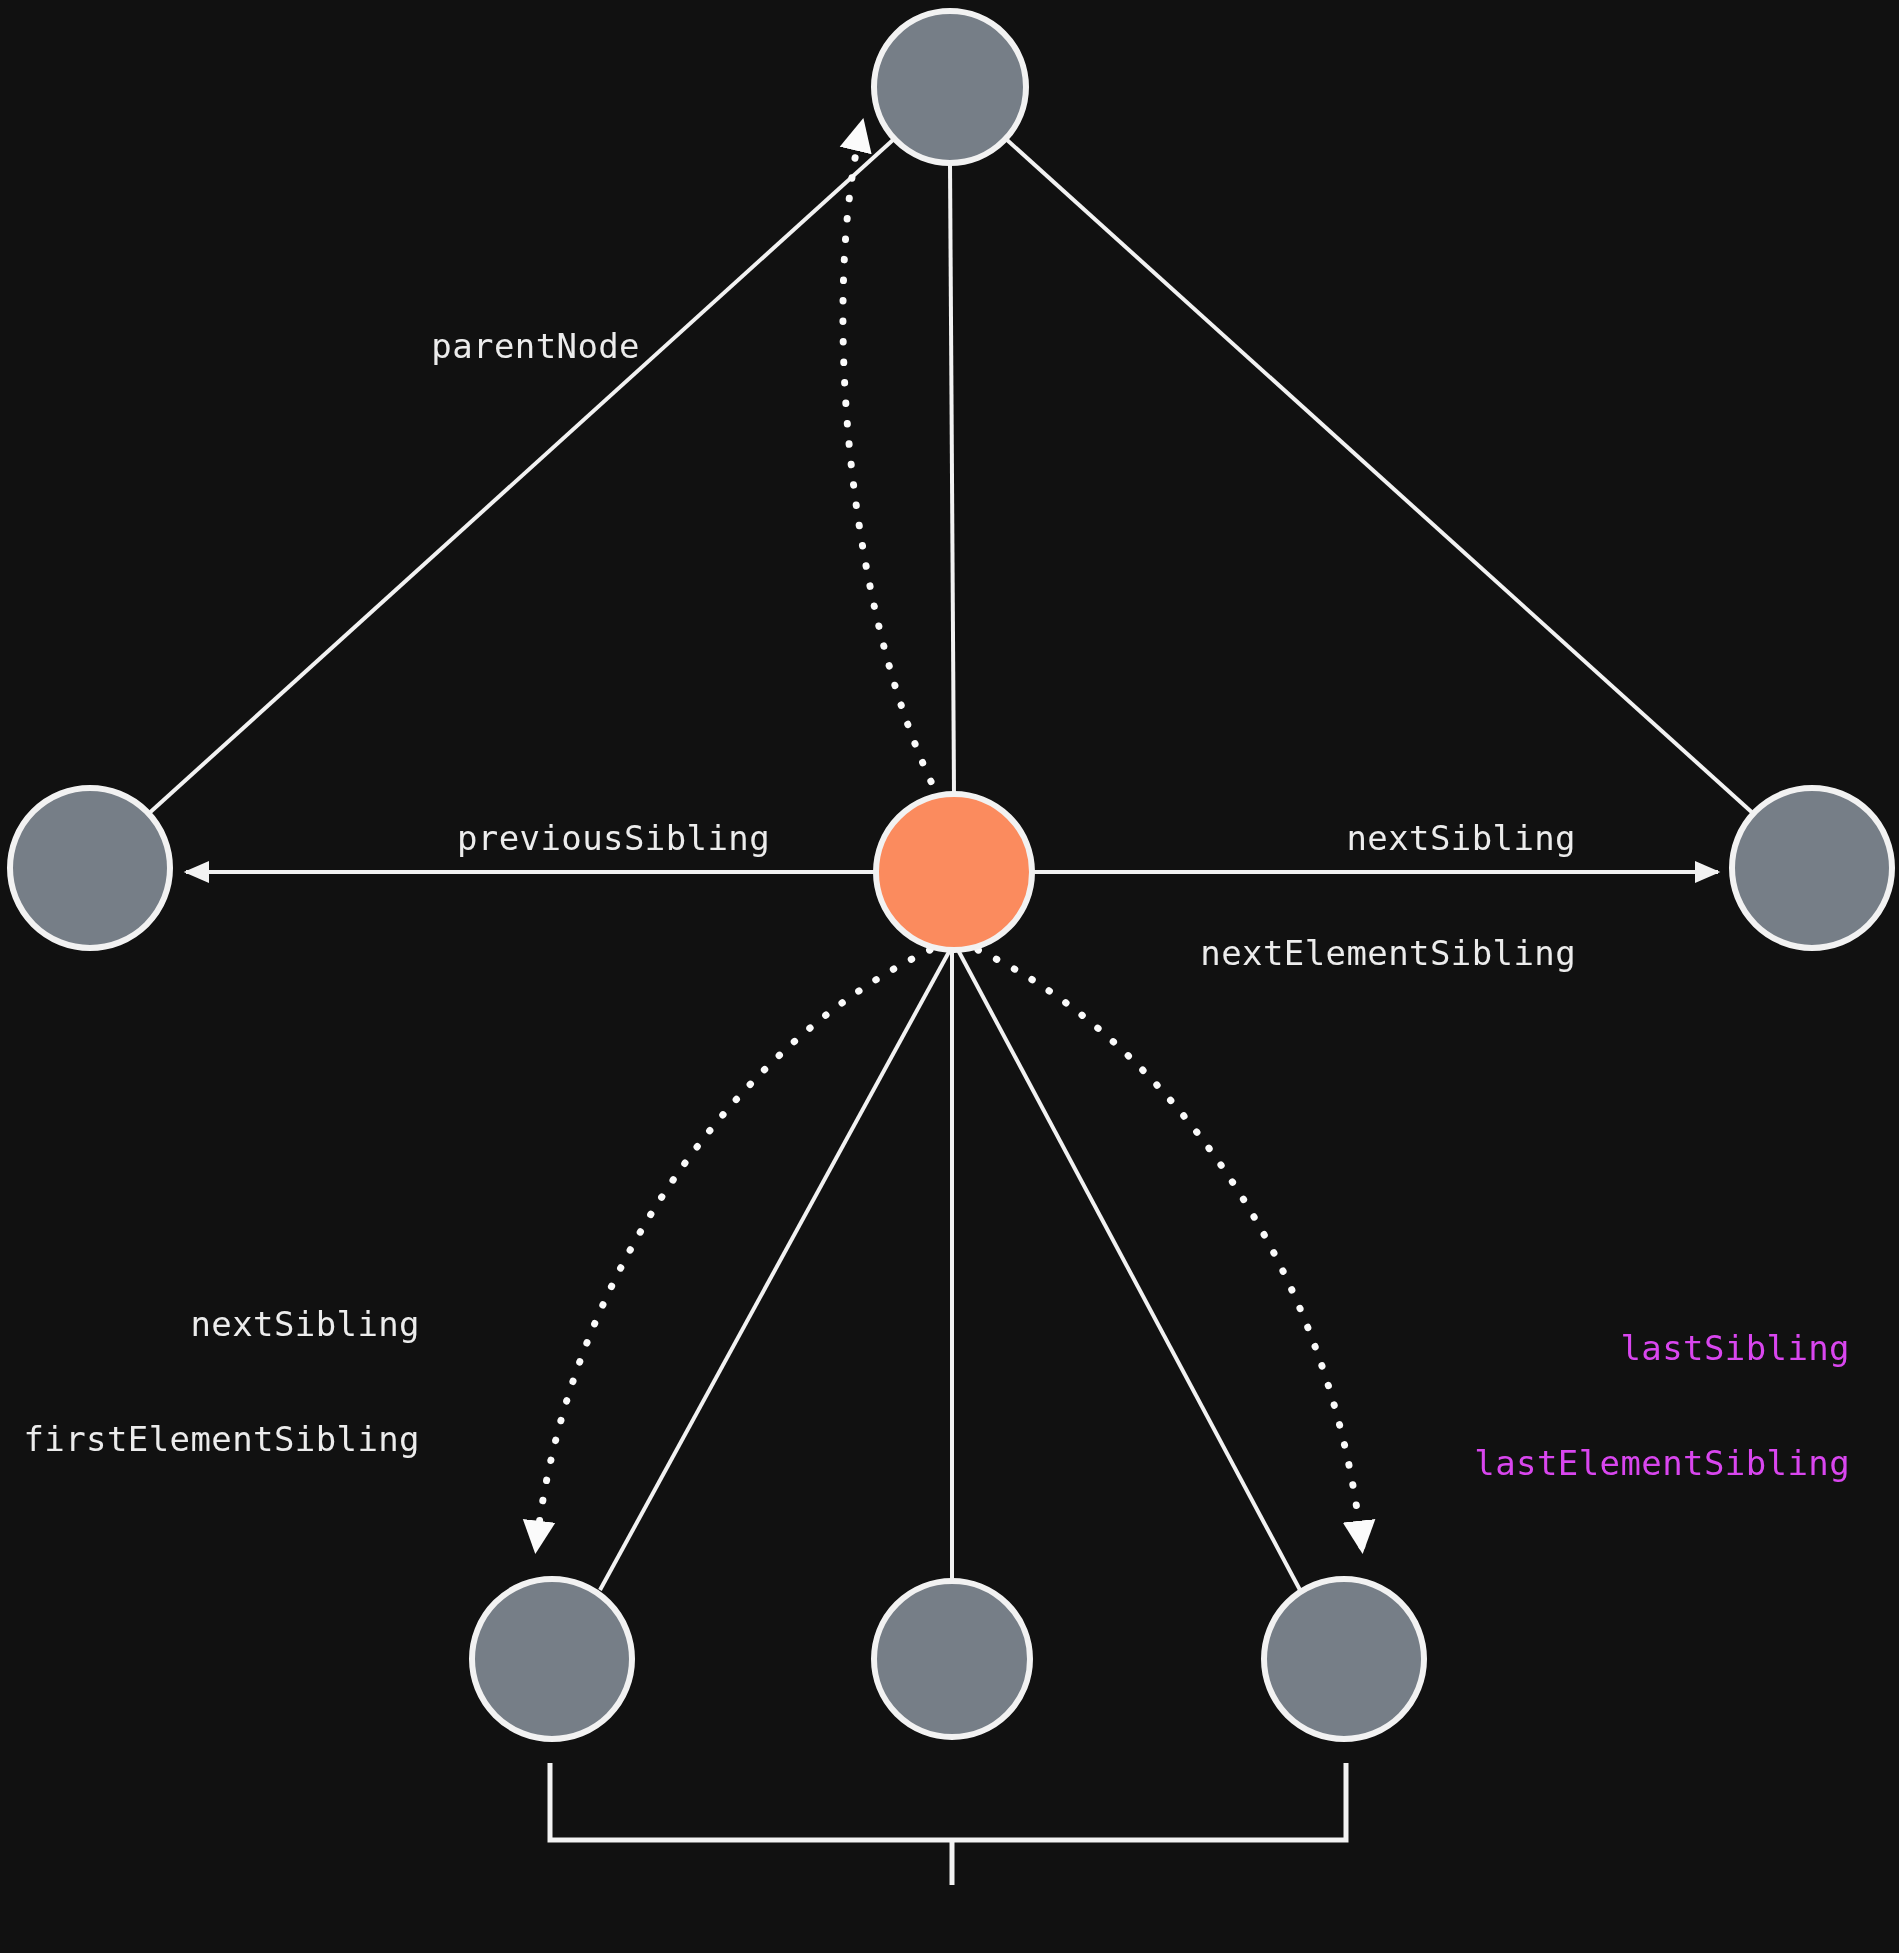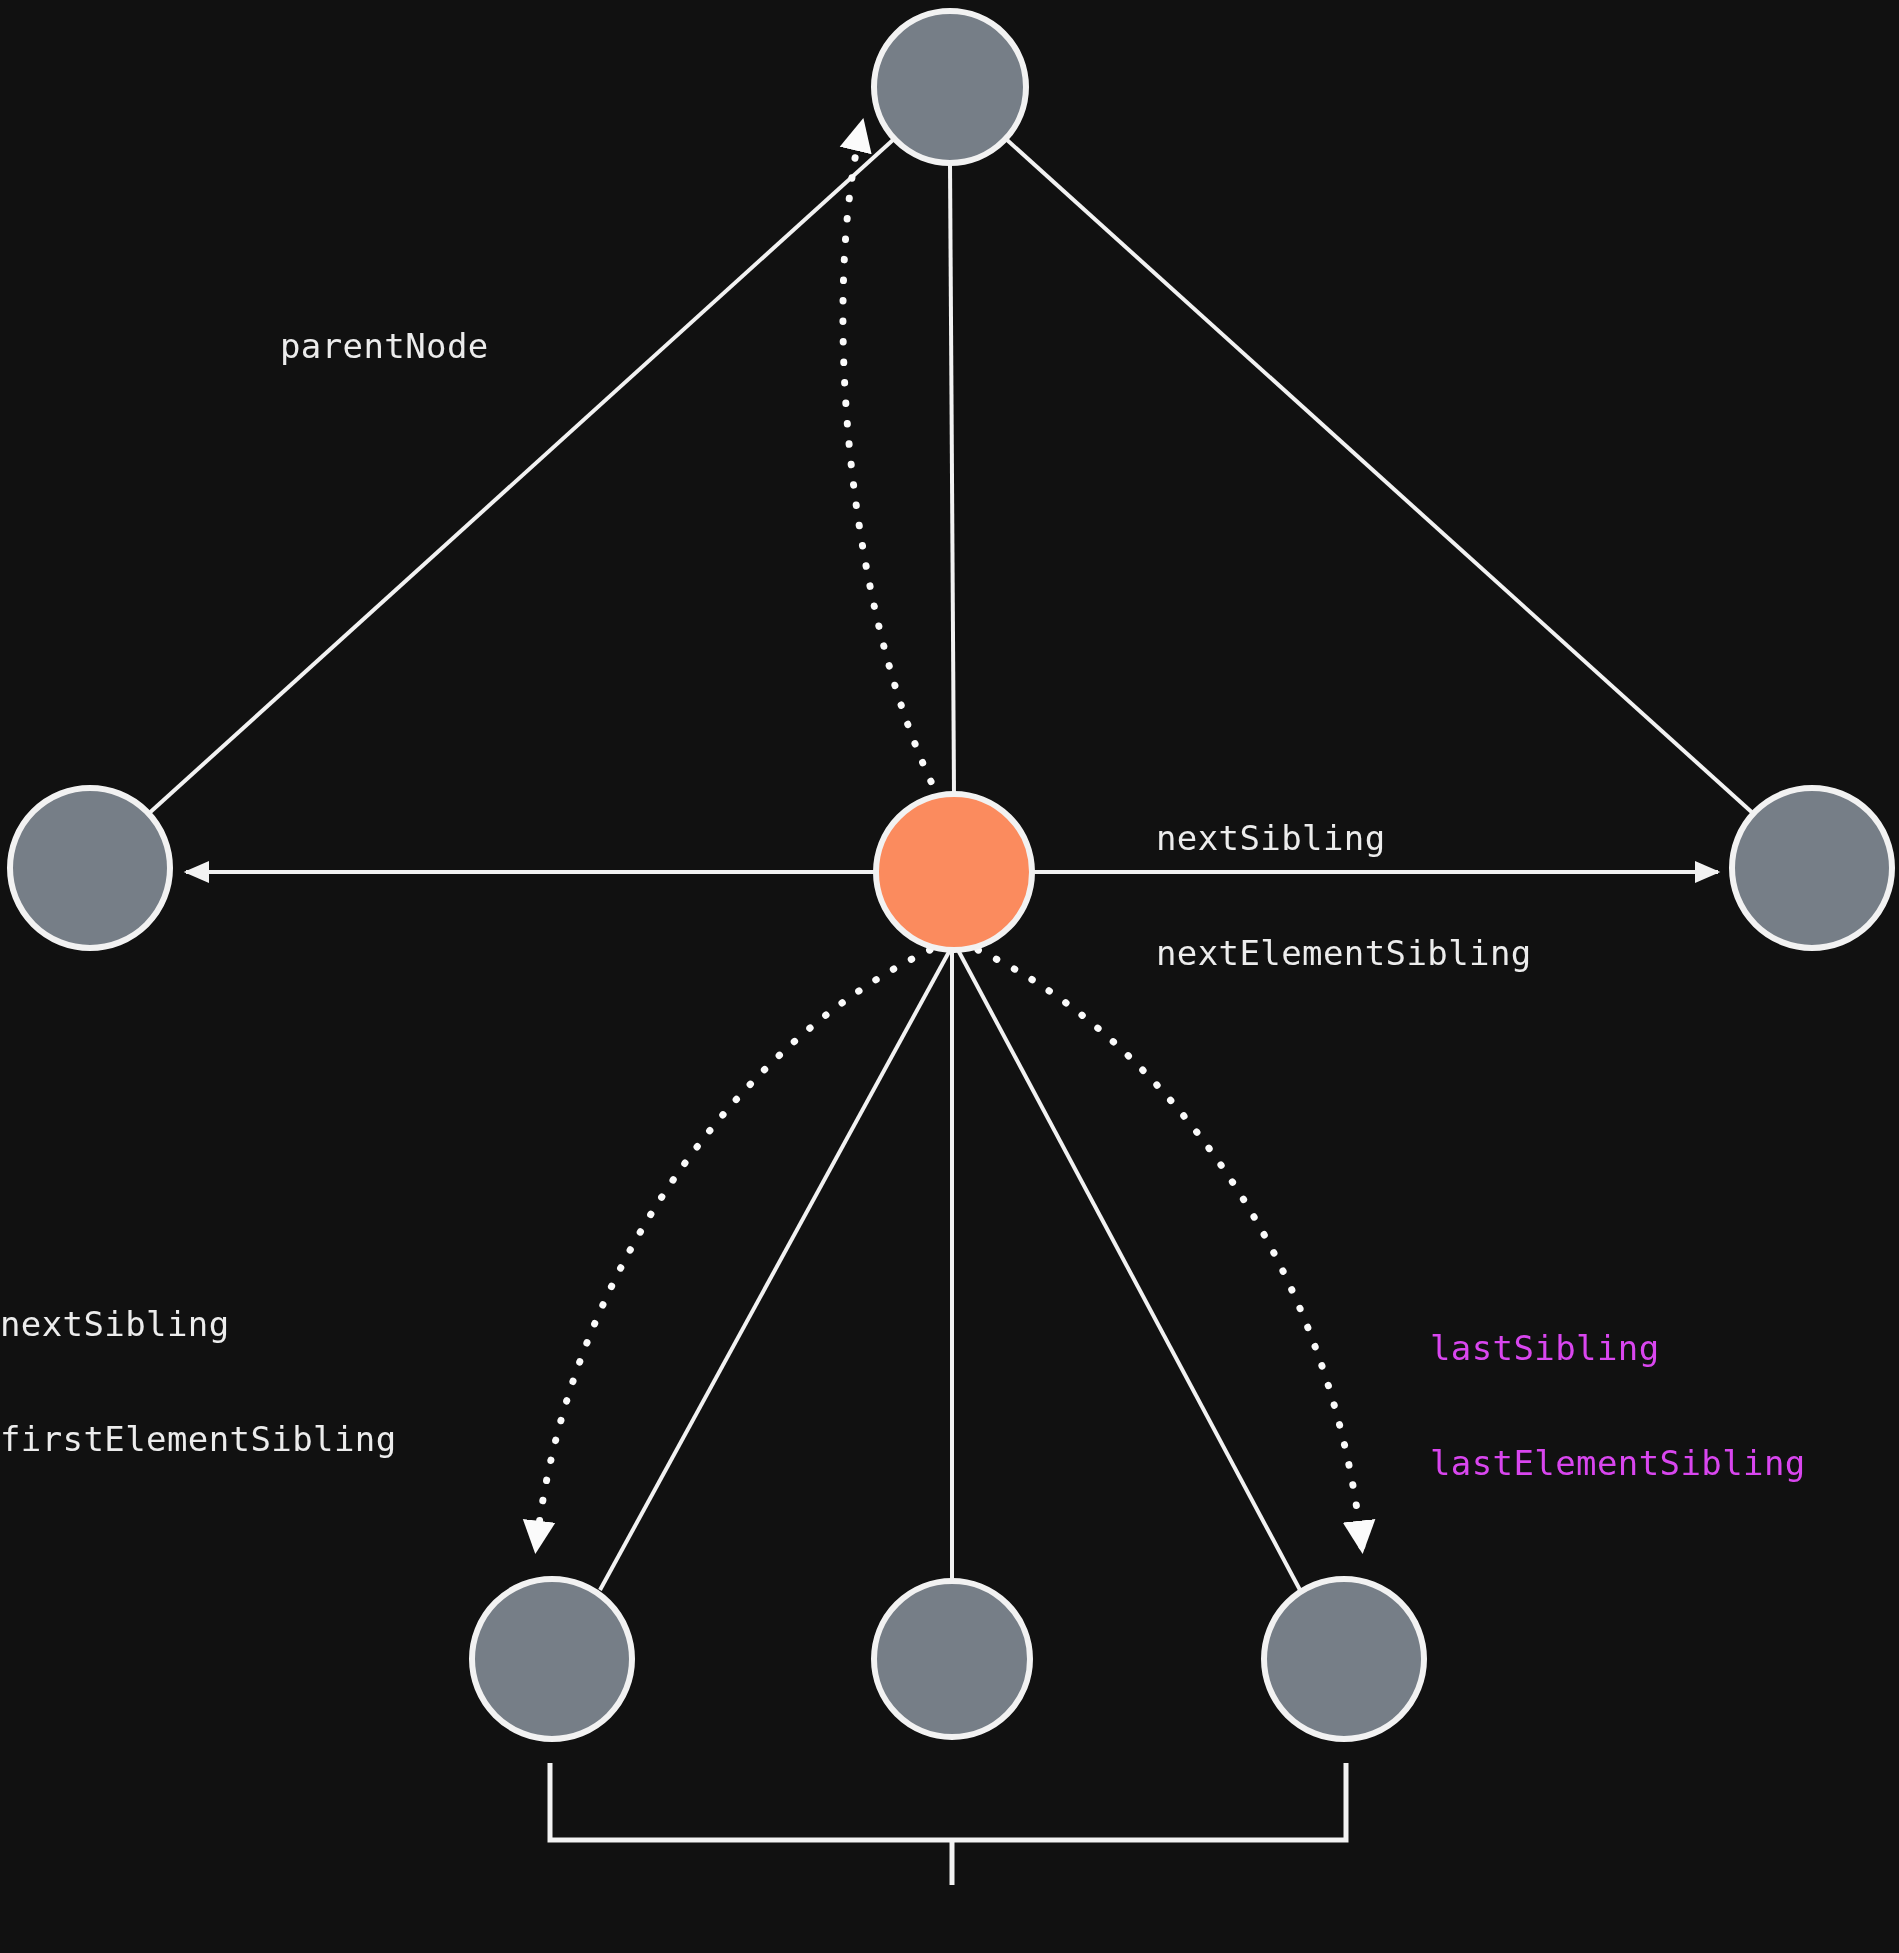--- a/index.html
+++ b/index.html
@@ -49,21 +49,21 @@
   .node-gray { fill: #767e87; }
   .node-current { fill: #fb8b5e; }
   .diag-label {
     position: absolute;
     color: #ececec;
     font-family: "DejaVu Sans Mono", "Liberation Mono", monospace;
     font-size: 34px;
     line-height: 1.13;
     letter-spacing: 0.4px;
     white-space: pre;
-    text-align: left;
+    text-align: right;
     pointer-events: none;
   }
   .lbl-parent   { left: 280px;  top: 250px;  width: 360px; }
   .lbl-prev     { left: 170px;  top: 742px;  width: 600px; }
   .lbl-next     { left: 1156px; top: 742px;  width: 420px; }
   .lbl-first    { left: 0px;    top: 1228px; width: 420px; }
   .lbl-last     { left: 1430px; top: 1252px; width: 420px; }
   .lbl-children { left: 640px;  top: 1895px; width: 620px; }
   .lbl-line { display: block; }
 </style>
@@ -116,20 +116,21 @@
       <circle class="node-circle node-gray" cx="1344" cy="1659" r="80" fill="#767e87" stroke="#f2f2f2"></circle>
       <circle class="node-circle node-current" cx="954" cy="872" r="78" fill="#fb8b5e" stroke="#f2f2f2"></circle>
     </g>
   </svg>
 
   <div class="diag-label lbl-parent" style="color: rgb(236, 236, 236);">
     <span class="lbl-line">parentNode</span>
   </div>
 
   <div class="diag-label lbl-prev" style="color: rgb(236, 236, 236);">
+    <span class="lbl-line">previousSibling</span>
   </div>
 
   <div class="diag-label lbl-next" style="color: rgb(236, 236, 236);">
     <span class="lbl-line">nextSibling</span>
     <span class="lbl-line">nextElementSibling</span>
   </div>
 
   <div class="diag-label lbl-first" style="color: rgb(236, 236, 236);">
     <span class="lbl-line">nextSibling</span>
     <span class="lbl-line">firstElementSibling</span>

